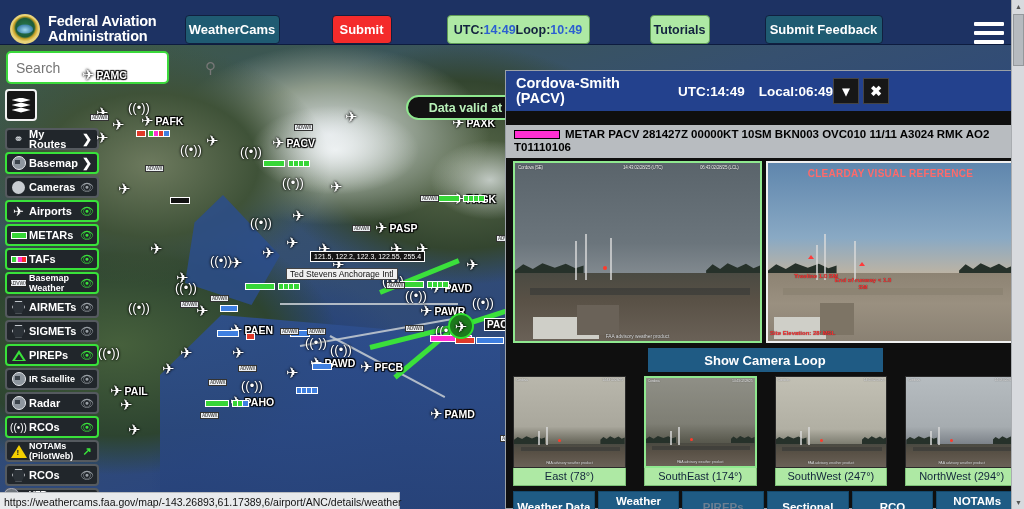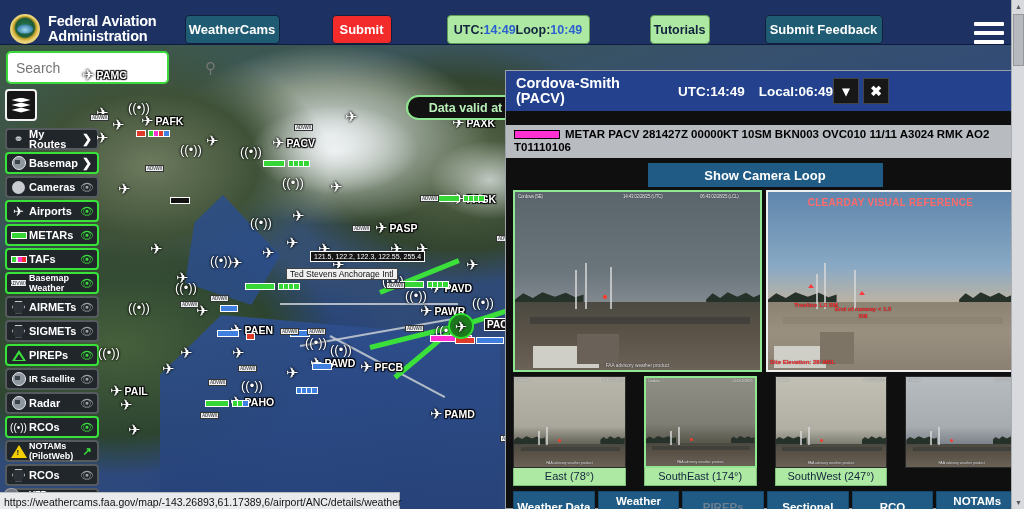--- a/index.html
+++ b/index.html
@@ -680,22 +680,20 @@
       <span>Local:06:49</span>
     </div>
     <div class="phbtn">▾</div>
     <div class="phbtn">✖</div>
   </div>
 
   <div id="metar-row">
     <span class="metar-swatch"></span><span>METAR PACV 281427Z 00000KT 10SM BKN003 OVC010 11/11 A3024 RMK AO2 T01110106</span>
   </div>
 
-  <div id="loop-btn">Show Camera Loop</div>
-
   <div id="cams-main">
 
     <div class="cam-main sel">
       <div class="sky-dusk"></div>
       <div class="treeline"></div>
       <div class="treeline r"></div>
       <div class="ground"></div>
       <div class="runway"></div>
       <div class="tower" style="left:60px;bottom:34%;height:22%;"></div>
       <div class="tower" style="left:70px;bottom:34%;height:26%;"></div>
@@ -722,20 +720,22 @@
       <div class="bld" style="left:52px;bottom:6px;width:34px;height:32px;background:#7d7465;"></div>
       <div class="ref-title">CLEARDAY VISUAL REFERENCE</div>
       <div class="ref-tri" style="left:40px;bottom:46%;"></div>
       <div class="ref-ann" style="left:18px;bottom:34%;width:60px;">Treeline 1.0 SM</div>
       <div class="ref-tri" style="left:91px;bottom:42%;"></div>
       <div class="ref-ann" style="left:64px;bottom:28%;width:62px;">End of runway &lt; 1.0 SM</div>
       <div class="ref-ann" style="left:2px;bottom:4px;width:92px;text-align:left;">Site Elevation: 28' MSL</div>
     </div>
   </div>
 
+  <div id="loop-btn">Show Camera Loop</div>
+
   <div id="thumbs">
       <div class="thumb">
         <div class="thumb-img">
           <div style="position:absolute;inset:0;background:linear-gradient(180deg,#b9b7ac 0%,#a9a79c 55%,#6b6a5e 72%,#3d3d34 100%)"></div>
           <div class="treeline" style="bottom:22%;height:14%"></div>
           <div class="treeline r" style="bottom:22%;height:14%"></div>
           <div class="ground" style="height:26%"></div>
           <div class="runway" style="bottom:18%;height:4px"></div>
           <div class="tower" style="left:24px;bottom:24%;height:16%"></div>
           <div class="tower" style="left:32px;bottom:24%;height:20%"></div>
@@ -785,20 +785,21 @@
           <div class="treeline r" style="bottom:22%;height:14%"></div>
           <div class="ground" style="height:26%"></div>
           <div class="runway" style="bottom:18%;height:4px"></div>
           <div class="tower" style="left:24px;bottom:24%;height:16%"></div>
           <div class="tower" style="left:32px;bottom:24%;height:20%"></div>
           <div style="position:absolute;left:44px;bottom:28%;width:3px;height:3px;background:#ff3a2a;border-radius:50%"></div>
           <div class="cam-ov" style="left:2px;top:1px;font-size:3.5px">Cordova</div>
           <div class="cam-ov" style="right:2px;top:1px;font-size:3.5px">14:43 02/28/25</div>
           <div class="cam-foot" style="font-size:3.5px">FAA advisory weather product</div>
         </div>
+        <div class="thumb-lbl">NorthWest (294°)</div>
       </div>
     </div>
 
   <div id="tabs">
       <div class="tab">Weather Data</div>
       <div class="tab">Weather Trends</div>
       <div class="tab disabled">PIREPs</div>
       <div class="tab">Sectional</div>
       <div class="tab">RCO</div>
       <div class="tab">NOTAMs (PilotWeb)</div>

